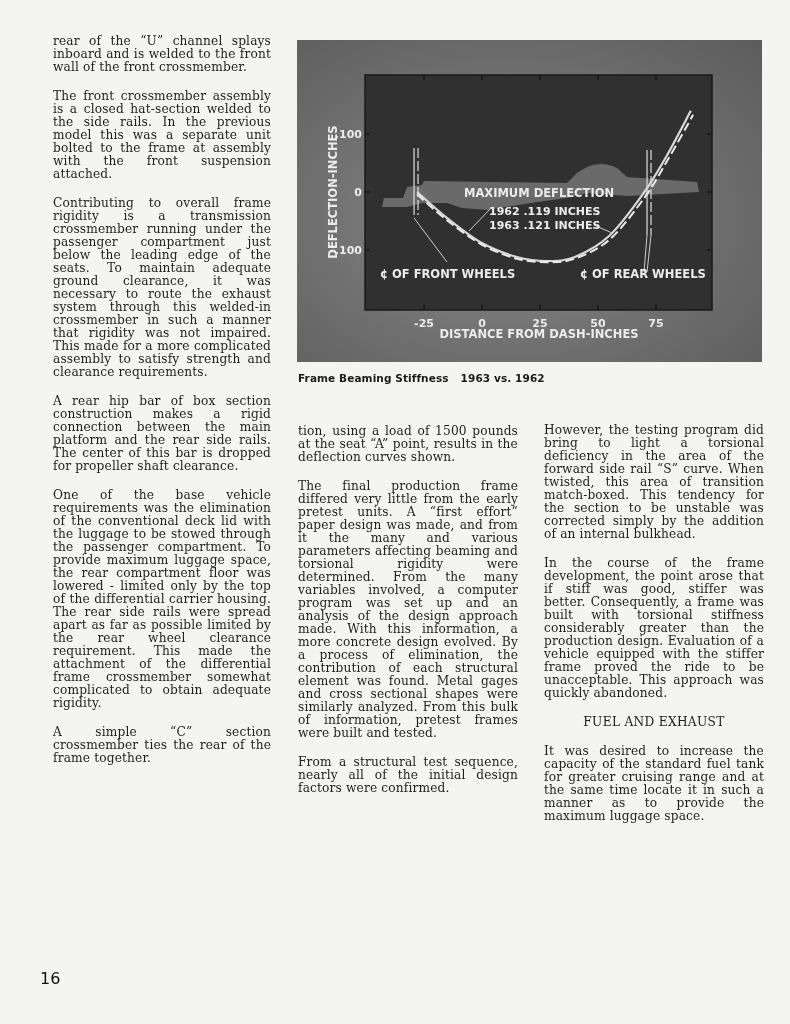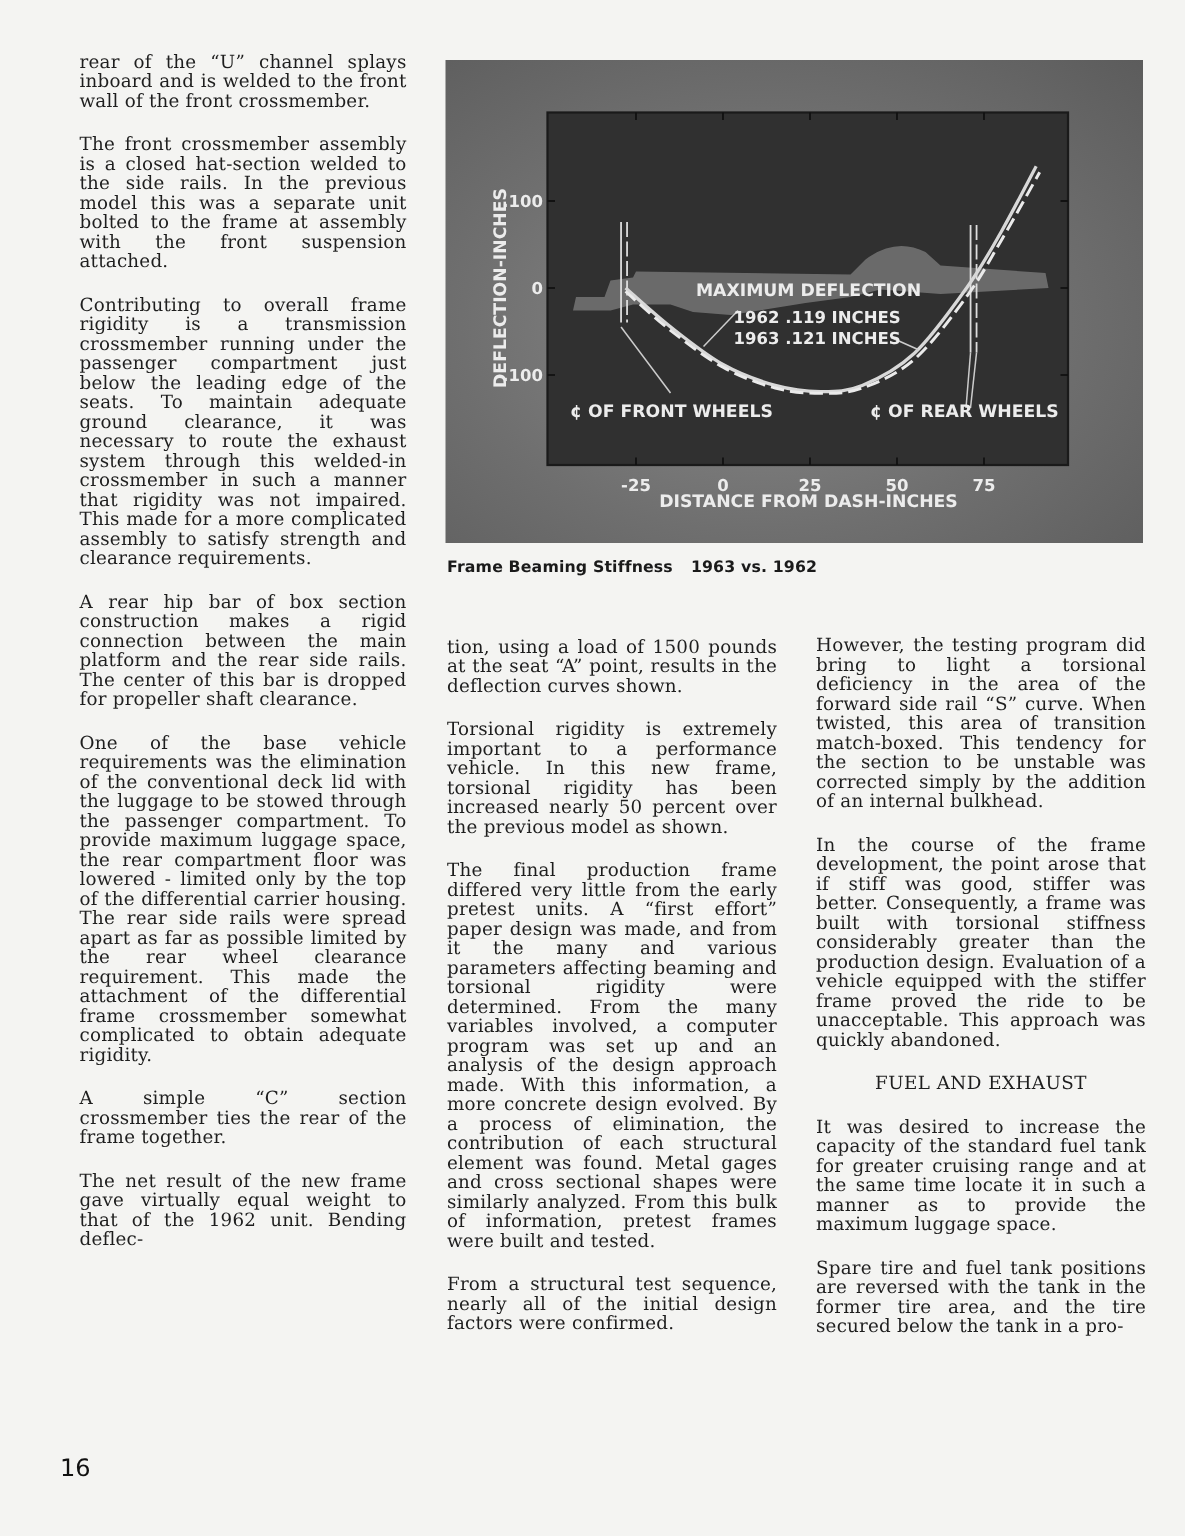--- a/index.html
+++ b/index.html
@@ -45,21 +45,20 @@
 </head>
 <body>
 
 <div id="col1" class="col">
     <p>rear of the “U” channel splays inboard and is welded to the front wall of the front crossmember.</p>
     <p>The front crossmember assembly is a closed hat-section welded to the side rails. In the previous model this was a separate unit bolted to the frame at assembly with the front suspension attached.</p>
     <p>Contributing to overall frame rigidity is a transmission crossmember running under the passenger compartment just below the leading edge of the seats. To maintain adequate ground clearance, it was necessary to route the exhaust system through this welded-in crossmember in such a manner that rigidity was not impaired. This made for a more complicated assembly to satisfy strength and clearance requirements.</p>
     <p>A rear hip bar of box section construction makes a rigid connection between the main platform and the rear side rails. The center of this bar is dropped for propeller shaft clearance.</p>
     <p>One of the base vehicle requirements was the elimination of the conventional deck lid with the luggage to be stowed through the passenger compartment. To provide maximum luggage space, the rear compartment floor was lowered - limited only by the top of the differential carrier housing. The rear side rails were spread apart as far as possible limited by the rear wheel clearance requirement. This made the attachment of the differential frame crossmember somewhat complicated to obtain adequate rigidity.</p>
     <p>A simple “C” section crossmember ties the rear of the frame together.</p>
-    <p>The net result of the new frame gave virtually equal weight to that of the 1962 unit. Bending deflec-</p>
   </div>
 
 <div id="figure">
   <svg id="chart-svg" width="465" height="322" viewBox="0 0 465 322">
       <rect x="68" y="35" width="347" height="235" fill="#303030" stroke="#1a1a1a" stroke-width="1.5"></rect>
       <path d="M 85 167 L 87 158 L 106 158 L 110 147 L 125 145 L 127 141 L 270 143 L 280 133 Q 300 118 320 128 L 330 137 L 400 142 L 402 152 L 330 156 L 290 153 L 270 158 L 240 162 L 190 170 L 165 168 L 150 163 L 125 163 L 110 167 Z" fill="#9a9a9a" opacity="0.55"></path>
       <line x1="127" y1="270" x2="127" y2="265" stroke="#111" stroke-width="1.2"></line>
       <line x1="127" y1="35" x2="127" y2="40" stroke="#111" stroke-width="1.2"></line>
       <text x="127" y="287" text-anchor="middle" class="ct" font-size="11">-25</text>
       <line x1="185" y1="270" x2="185" y2="265" stroke="#111" stroke-width="1.2"></line>
@@ -103,30 +102,28 @@
       <text x="283" y="238" class="ct" font-size="11.5">¢ OF REAR WHEELS</text>
     </svg>
 </div>
 
 <div id="caption">
   <span>Frame Beaming Stiffness</span><span class="sep"></span><span>1963 vs. 1962</span>
 </div>
 
 <div id="col2" class="col">
     <p>tion, using a load of 1500 pounds at the seat “A” point, results in the deflection curves shown.</p>
-    <p>Torsional rigidity is extremely important to a performance vehicle. In this new frame, torsional rigidity has been increased nearly 50 percent over the previous model as shown.</p>
     <p>The final production frame differed very little from the early pretest units. A “first effort” paper design was made, and from it the many and various parameters affecting beaming and torsional rigidity were determined. From the many variables involved, a computer program was set up and an analysis of the design approach made. With this information, a more concrete design evolved. By a process of elimination, the contribution of each structural element was found. Metal gages and cross sectional shapes were similarly analyzed. From this bulk of information, pretest frames were built and tested.</p>
     <p>From a structural test sequence, nearly all of the initial design factors were confirmed.</p>
   </div>
 
 <div id="col3" class="col">
   <div id="col3a">
       <p>However, the testing program did bring to light a torsional deficiency in the area of the forward side rail “S” curve. When twisted, this area of transition match-boxed. This tendency for the section to be unstable was corrected simply by the addition of an internal bulkhead.</p>
       <p>In the course of the frame development, the point arose that if stiff was good, stiffer was better. Consequently, a frame was built with torsional stiffness considerably greater than the production design. Evaluation of a vehicle equipped with the stiffer frame proved the ride to be unacceptable. This approach was quickly abandoned.</p>
     </div>
   <p class="heading-p">FUEL AND EXHAUST</p>
   <div id="col3b">
       <p>It was desired to increase the capacity of the standard fuel tank for greater cruising range and at the same time locate it in such a manner as to provide the maximum luggage space.</p>
-      <p>Spare tire and fuel tank positions are reversed with the tank in the former tire area, and the tire secured below the tank in a pro-</p>
     </div>
 </div>
 
 <div id="page-number">16</div>
 
 </body></html>

